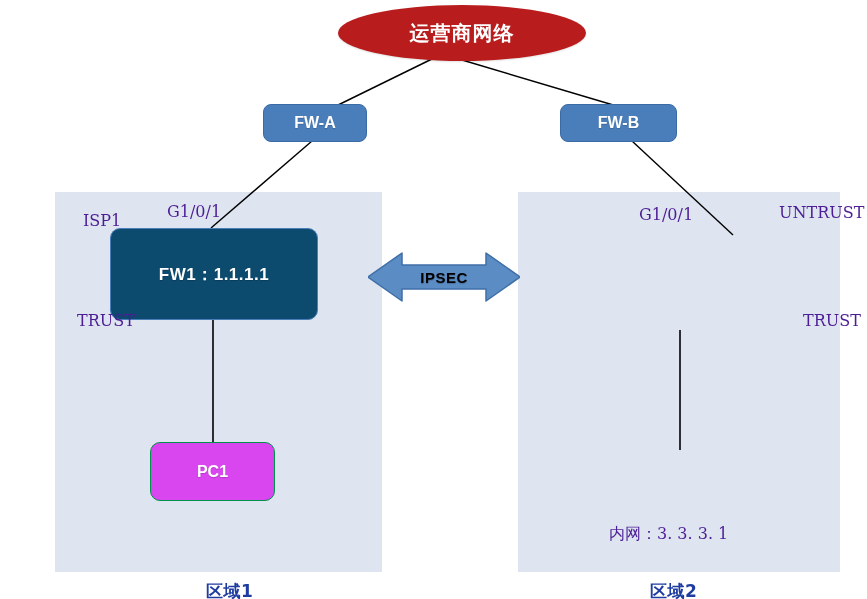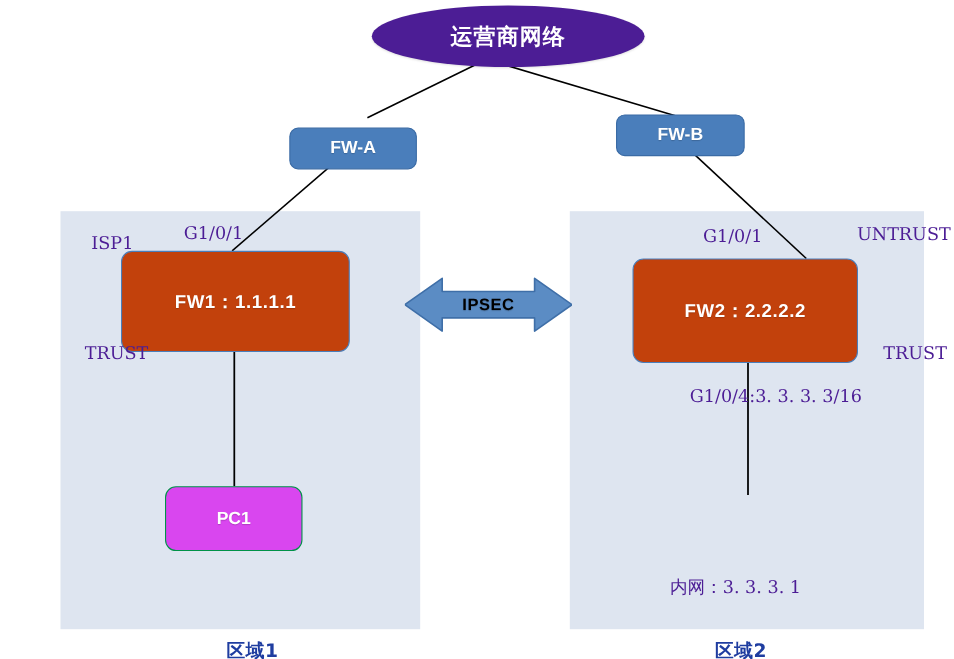--- a/index.html
+++ b/index.html
@@ -32,21 +32,21 @@
     position: absolute;
     color: #1f3da0;
     font-family: "DejaVu Sans", sans-serif;
     font-size: 17px;
     font-weight: 700;
     white-space: nowrap;
     letter-spacing: 0.5px;
   }
   .cloud {
     position: absolute;
-    background: #4c1d95;
+    background: #b91c1c;
     border-radius: 50%;
     display: flex;
     align-items: center;
     justify-content: center;
     color: #ffffff;
     font-family: "DejaVu Sans", sans-serif;
     font-size: 20px;
     font-weight: 700;
     letter-spacing: 1px;
     box-shadow: 0 1px 2px rgba(0,0,0,0.12);
@@ -63,21 +63,21 @@
     box-sizing: border-box;
     text-shadow: 0 1px 1px rgba(0,0,0,0.18);
   }
   .fw-small {
     background: #4a7ebb;
     border: 1px solid #3a6ba5;
     font-size: 16px;
     border-radius: 8px;
   }
   .fw-large {
-    background: #c2410c;
+    background: #0c4a6e;
     border: 1px solid #4a7ebb;
     font-size: 17px;
     letter-spacing: 0.5px;
   }
   .pc-box {
     background: #d946ef;
     border: 1px solid #009248;
     font-size: 16px;
     border-radius: 10px;
   }
@@ -140,48 +140,44 @@
 
     <line x1="213" y1="320" x2="213" y2="442" stroke="#000000" stroke-width="1.6"></line>
 
     <line x1="680" y1="330" x2="680" y2="450" stroke="#000000" stroke-width="1.6"></line>
   </svg>
 
   <div class="cloud" style="left:338px; top:5px; width:248px; height:56px;">
     <span>运营商网络</span>
   </div>
 
-  <div class="node-box fw-small" style="left:263px; top:104px; width:116px; height:38px;margin-top:12px;">
+  <div class="node-box fw-small" style="left:263px; top:104px; width:104px; height:38px;">
     <span>FW-A</span>
   </div>
   <div class="node-box fw-small" style="left:560px; top:104px; width:117px; height:38px;justify-content:center;">
     <span>FW-B</span>
   </div>
 
   <div class="node-box fw-large" style="left:110px; top:228px; width:208px; height:92px;">
     <span>FW1：1.1.1.1</span>
   </div>
   <div class="node-box pc-box" style="left:150px; top:442px; width:125px; height:59px;">
     <span>PC1</span>
   </div>
 
   <div class="ann" style="left:64px; top:211px;">ISP1</div>
   <div class="ann" style="left:148px; top:202px;">G1/0/1</div>
   <div class="ann" style="left:58px; top:311px;">TRUST</div>
 
   <div class="zone-caption" style="left:206px; top:580px;">区域1</div>
 
-  <div class="node-box fw-large" style="left:575px; top:235px; width:205px; height:95px;">
-    <span>FW2：2.2.2.2</span>
-  </div>
 
   <div class="ann" style="left:620px; top:205px;">G1/0/1</div>
   <div class="ann" style="left:760px; top:203px;">UNTRUST</div>
   <div class="ann" style="left:784px; top:311px;">TRUST</div>
-  <div class="ann" style="left:608px; top:350px;">G1/0/4:3. 3. 3. 3/16</div>
   <div class="ann ann-cn" style="left:590px; top:524px;">内网：3. 3. 3. 1</div>
 
   <div class="zone-caption" style="left:650px; top:580px;">区域2</div>
 
   <div class="ipsec-wrap" style="left:368px; top:250px; width:152px; height:54px;">
     <svg width="152" height="54" viewBox="0 0 152 54" xmlns="http://www.w3.org/2000/svg">
       <polygon points="0,27 34,3 34,15 118,15 118,3 152,27 118,51 118,39 34,39 34,51" fill="#5b8cc4" stroke="#3f6fa8" stroke-width="1.5" stroke-linejoin="round"></polygon>
     </svg>
     <span class="ipsec-label">IPSEC</span>
   </div>

